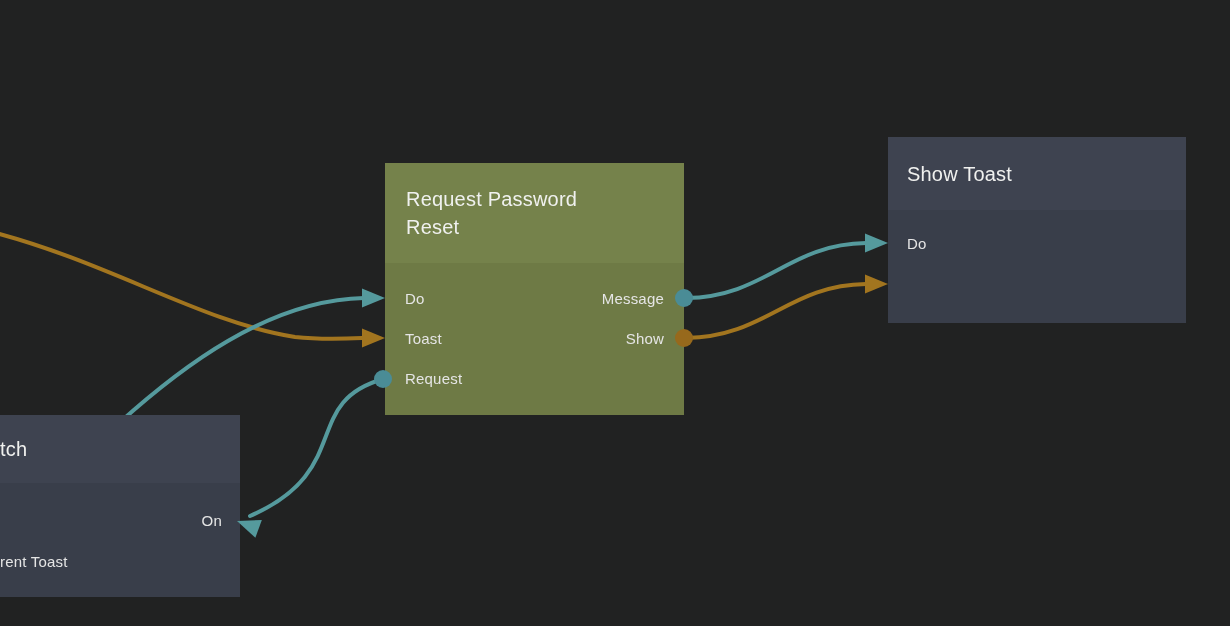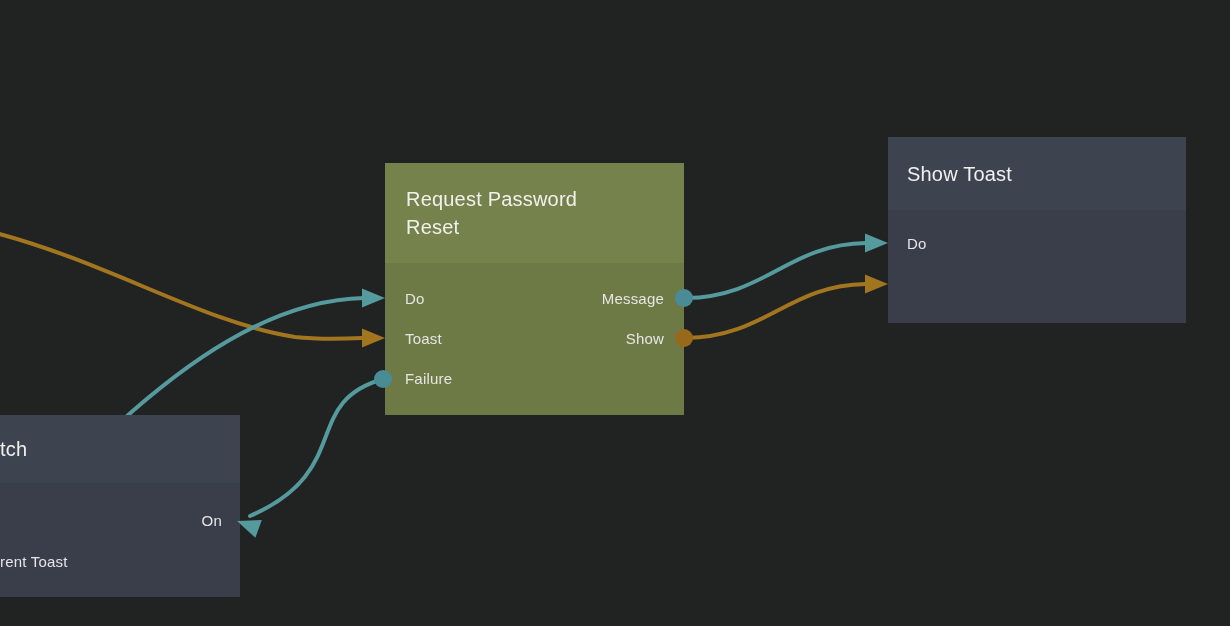--- a/index.html
+++ b/index.html
@@ -68,21 +68,21 @@
       <div class="node-body">
         <div class="port-row">
           <span class="port-label">Do</span>
           <span class="port-label">Message</span>
         </div>
         <div class="port-row">
           <span class="port-label">Toast</span>
           <span class="port-label">Show</span>
         </div>
         <div class="port-row">
-          <span class="port-label">Failure</span>
+          <span class="port-label">Request</span>
         </div>
       </div>
     </div>
 
     <div class="node" id="node-toast">
       <div class="node-header">
         <div class="node-title">Show Toast</div>
       </div>
       <div class="node-body">
         <div class="port-row">

